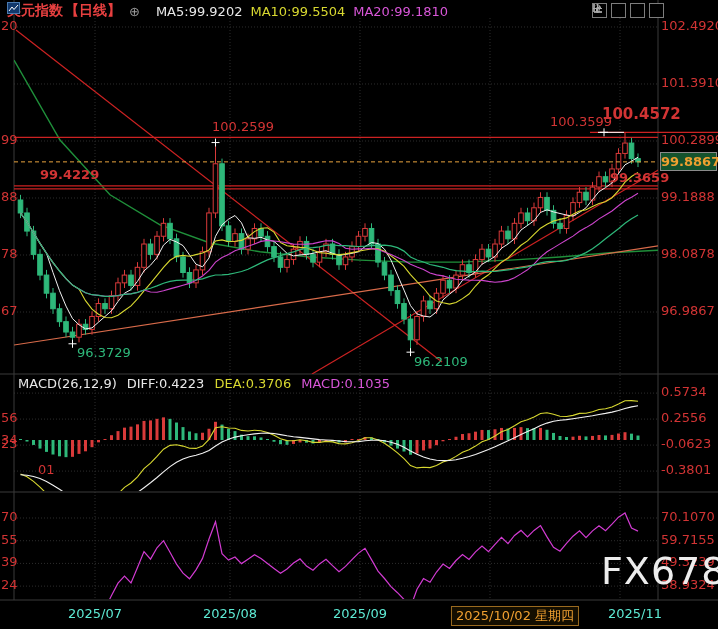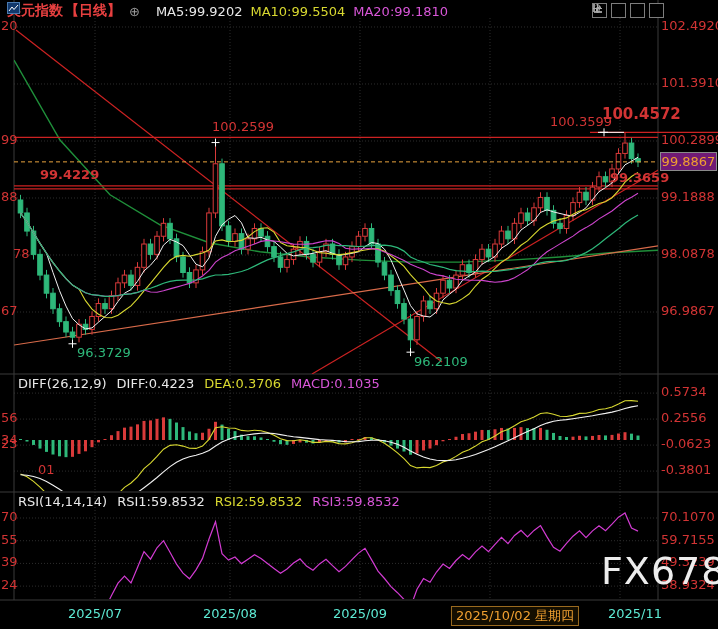--- a/index.html
+++ b/index.html
@@ -8,21 +8,21 @@
   svg{position:absolute;left:0;top:0;}
   .lab{position:absolute;white-space:nowrap;font-size:13px;line-height:14px;}
   .red{color:#d23434;} .wt{color:#e8e8e8;} .yl{color:#d8d830;} .mg{color:#d856d8;} .gn{color:#2eb87a;}
   .bold{font-weight:bold;}
   #header{position:absolute;top:2px;left:7px;display:flex;gap:8px;align-items:center;font-size:13px;z-index:5;}
   .sym{color:#e84040;font-weight:bold;font-size:14px;}
   .gico{color:#9a9a9a;font-size:13px;}
   #toolbar{position:absolute;top:3px;left:592px;display:flex;gap:4px;z-index:5;}
   .tico{width:13px;height:13px;border:1px solid #7d7d7d;display:flex;align-items:center;justify-content:center;background:#000;}
   #pricebox{position:absolute;left:660px;top:152px;width:55px;height:17px;border:1px solid #8a8a8a;
-            background:#701a75;color:#f0a030;font-size:13px;font-weight:normal;text-align:center;line-height:17px;z-index:4;}
+            background:#14532d;color:#f0a030;font-size:13px;font-weight:bold;text-align:center;line-height:17px;z-index:4;}
   #wm{position:absolute;left:601px;top:549px;font-size:38px;color:#ededed;letter-spacing:1px;z-index:3;}
   .month{position:absolute;top:606px;transform:translateX(-50%);font-size:13px;color:#5eead4;white-space:nowrap;}
   .hl{color:#f0a030;border:1px solid #9a6a1f;background:#140e00;padding:0 4px;}
   #l1004572{font-size:15px;font-weight:bold;}
   #macdheader,#rsiheader{position:absolute;left:18px;display:flex;gap:10px;font-size:13px;z-index:5;}
 </style>
 </head>
 <body>
 <div id="app">
 
@@ -414,51 +414,45 @@
 <div class="lab red" id="l1002599" style="left:212px;top:120px">100.2599</div>
 <div class="lab red" id="l1003599" style="left:550px;top:115px">100.3599</div>
 <div class="lab red" id="l1004572" style="left:602px;top:107px">100.4572</div>
 <div class="lab red bold" style="left:40px;top:168px">99.4229</div>
 <div class="lab red bold" style="left:610px;top:171px">99.3659</div>
 <div class="lab gn" style="left:77px;top:346px">96.3729</div>
 <div class="lab gn" style="left:414px;top:355px">96.2109</div>
 <div id="pricebox">99.8867</div>
 
 <div id="macdheader" style="top:376px">
-  <span class="wt">DIFF(26,12,9)</span>
+  <span class="wt">MACD(26,12,9)</span>
   <span class="wt">DIFF:0.4223</span>
   <span class="yl">DEA:0.3706</span>
   <span class="mg">MACD:0.1035</span>
-</div>
-<div id="rsiheader" style="top:494px">
-  <span class="wt">RSI(14,14,14)</span>
-  <span class="wt">RSI1:59.8532</span>
-  <span class="yl">RSI2:59.8532</span>
-  <span class="mg">RSI3:59.8532</span>
 </div>
 
 <div id="axes">
       <div class="lab red" style="left: 661px; top: 18.9973px;">102.4920</div>
       <div class="lab red" style="left: 661px; top: 75.9961px;">101.3910</div>
       <div class="lab red" style="left: 661px; top: 133px;">100.2899</div>
       <div class="lab red" style="left: 661px; top: 190.004px;">99.1888</div>
       <div class="lab red" style="left: 661px; top: 247.003px;">98.0878</div>
       <div class="lab red" style="left: 661px; top: 304.007px;">96.9867</div>
       <div class="lab red" style="left: 661px; top: 385.096px;">0.5734</div>
       <div class="lab red" style="left: 661px; top: 411.092px;">0.2556</div>
       <div class="lab red" style="left: 661px; top: 437.096px;">-0.0623</div>
       <div class="lab red" style="left: 661px; top: 463.092px;">-0.3801</div>
       <div class="lab red" style="left: 661px; top: 510px;">70.1070</div>
       <div class="lab red" style="left: 661px; top: 532.705px;">59.7155</div>
       <div class="lab red" style="left: 661px; top: 555.411px;">49.3239</div>
       <div class="lab red" style="left: 661px; top: 578.117px;">38.9324</div>
       <div class="lab red" style="left: 1px; top: 18.9973px;">20</div>
       <div class="lab red" style="left: 1px; top: 133px;">99</div>
       <div class="lab red" style="left: 1px; top: 190.004px;">88</div>
-      <div class="lab red" style="left: 1px; top: 247.003px; padding-left: 12px;">78</div>
+      <div class="lab red" style="left: 1px; top: 247.003px;">78</div>
       <div class="lab red" style="left: 1px; top: 304.007px;">67</div>
       <div class="lab red" style="left: 1px; top: 385.096px; margin-top: 48px;">34</div>
       <div class="lab red" style="left: 1px; top: 411.092px;">56</div>
       <div class="lab red" style="left: 1px; top: 437.096px;">23</div>
       <div class="lab red" style="left: 1px; top: 463.092px; padding-left: 37px;">01</div>
       <div class="lab red" style="left: 1px; top: 510px;">70</div>
       <div class="lab red" style="left: 1px; top: 532.705px;">55</div>
       <div class="lab red" style="left: 1px; top: 555.411px;">39</div>
       <div class="lab red" style="left: 1px; top: 578.117px;">24</div>
     </div>

